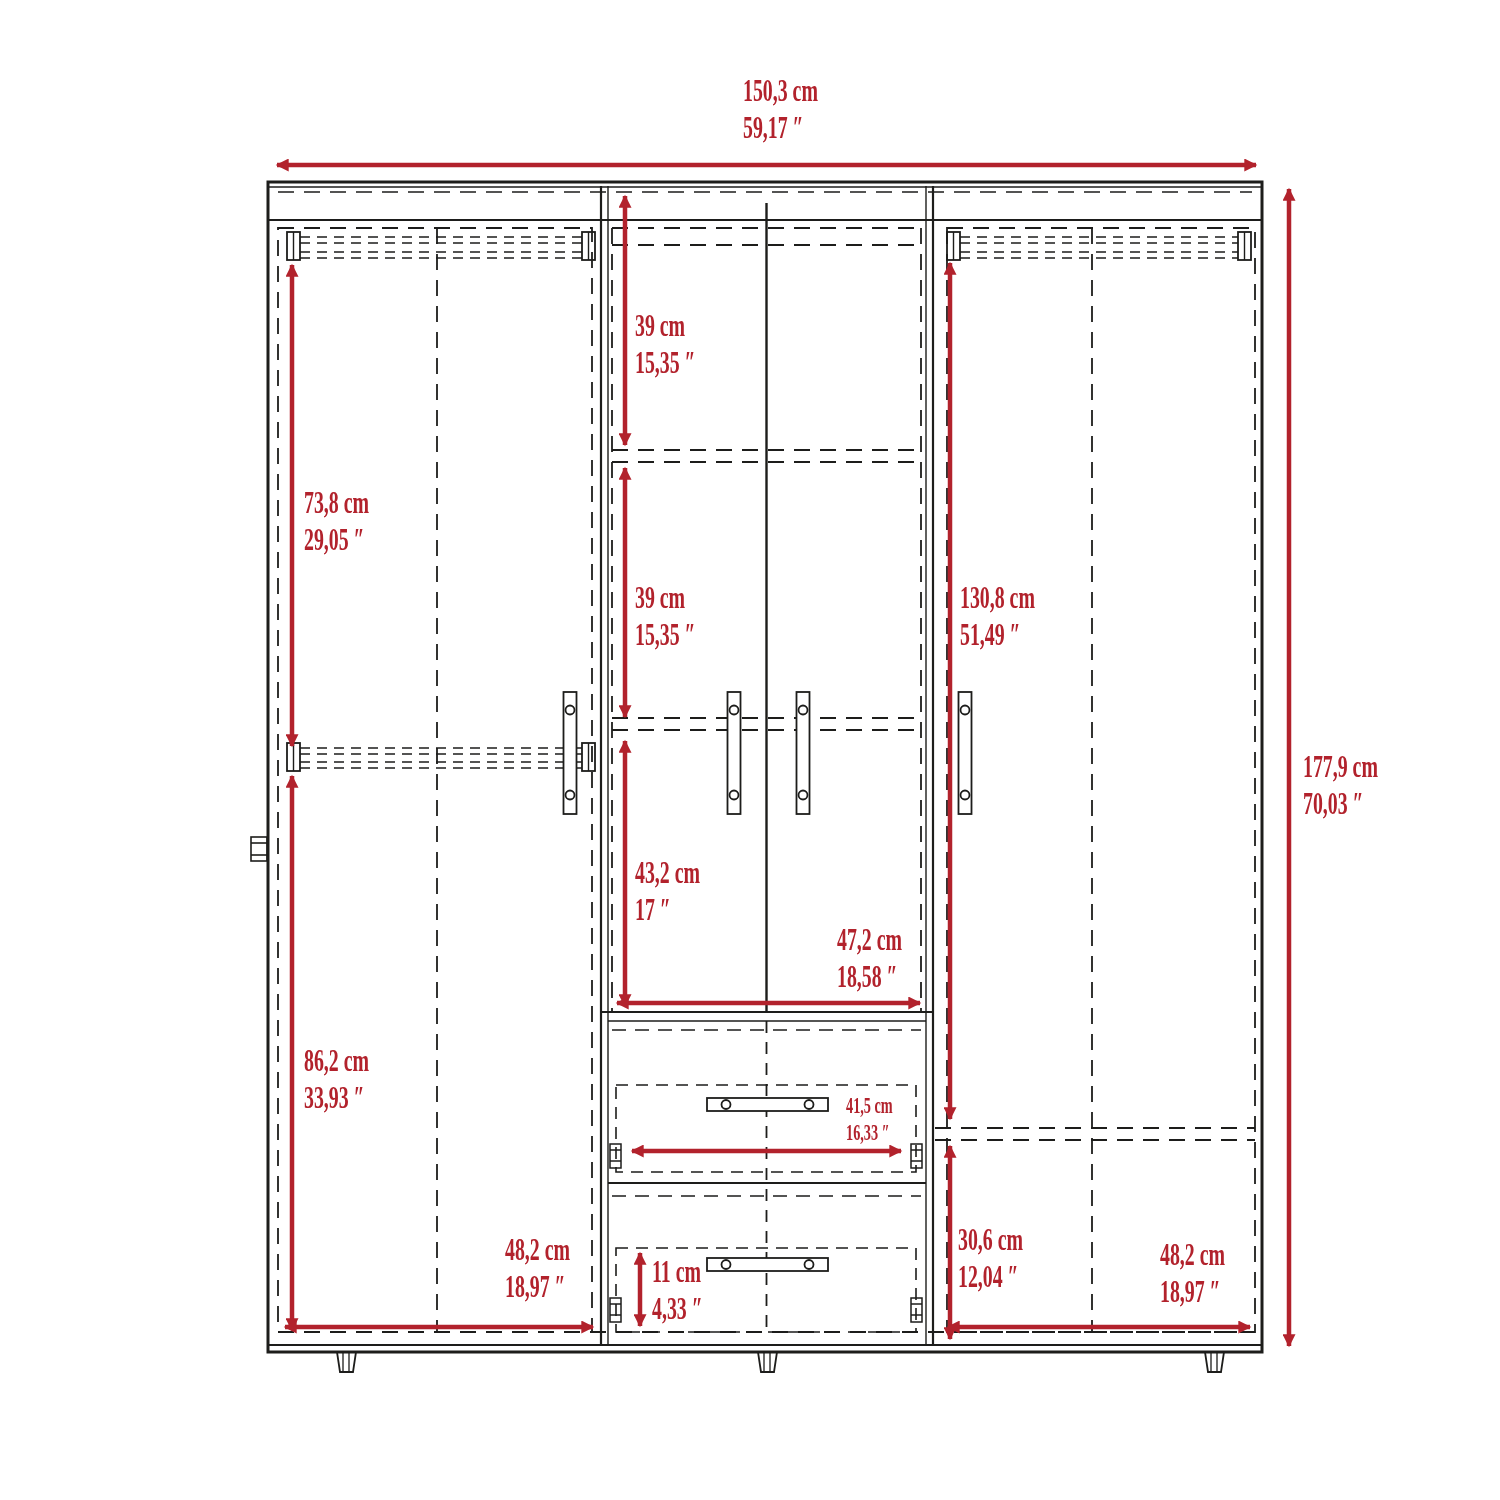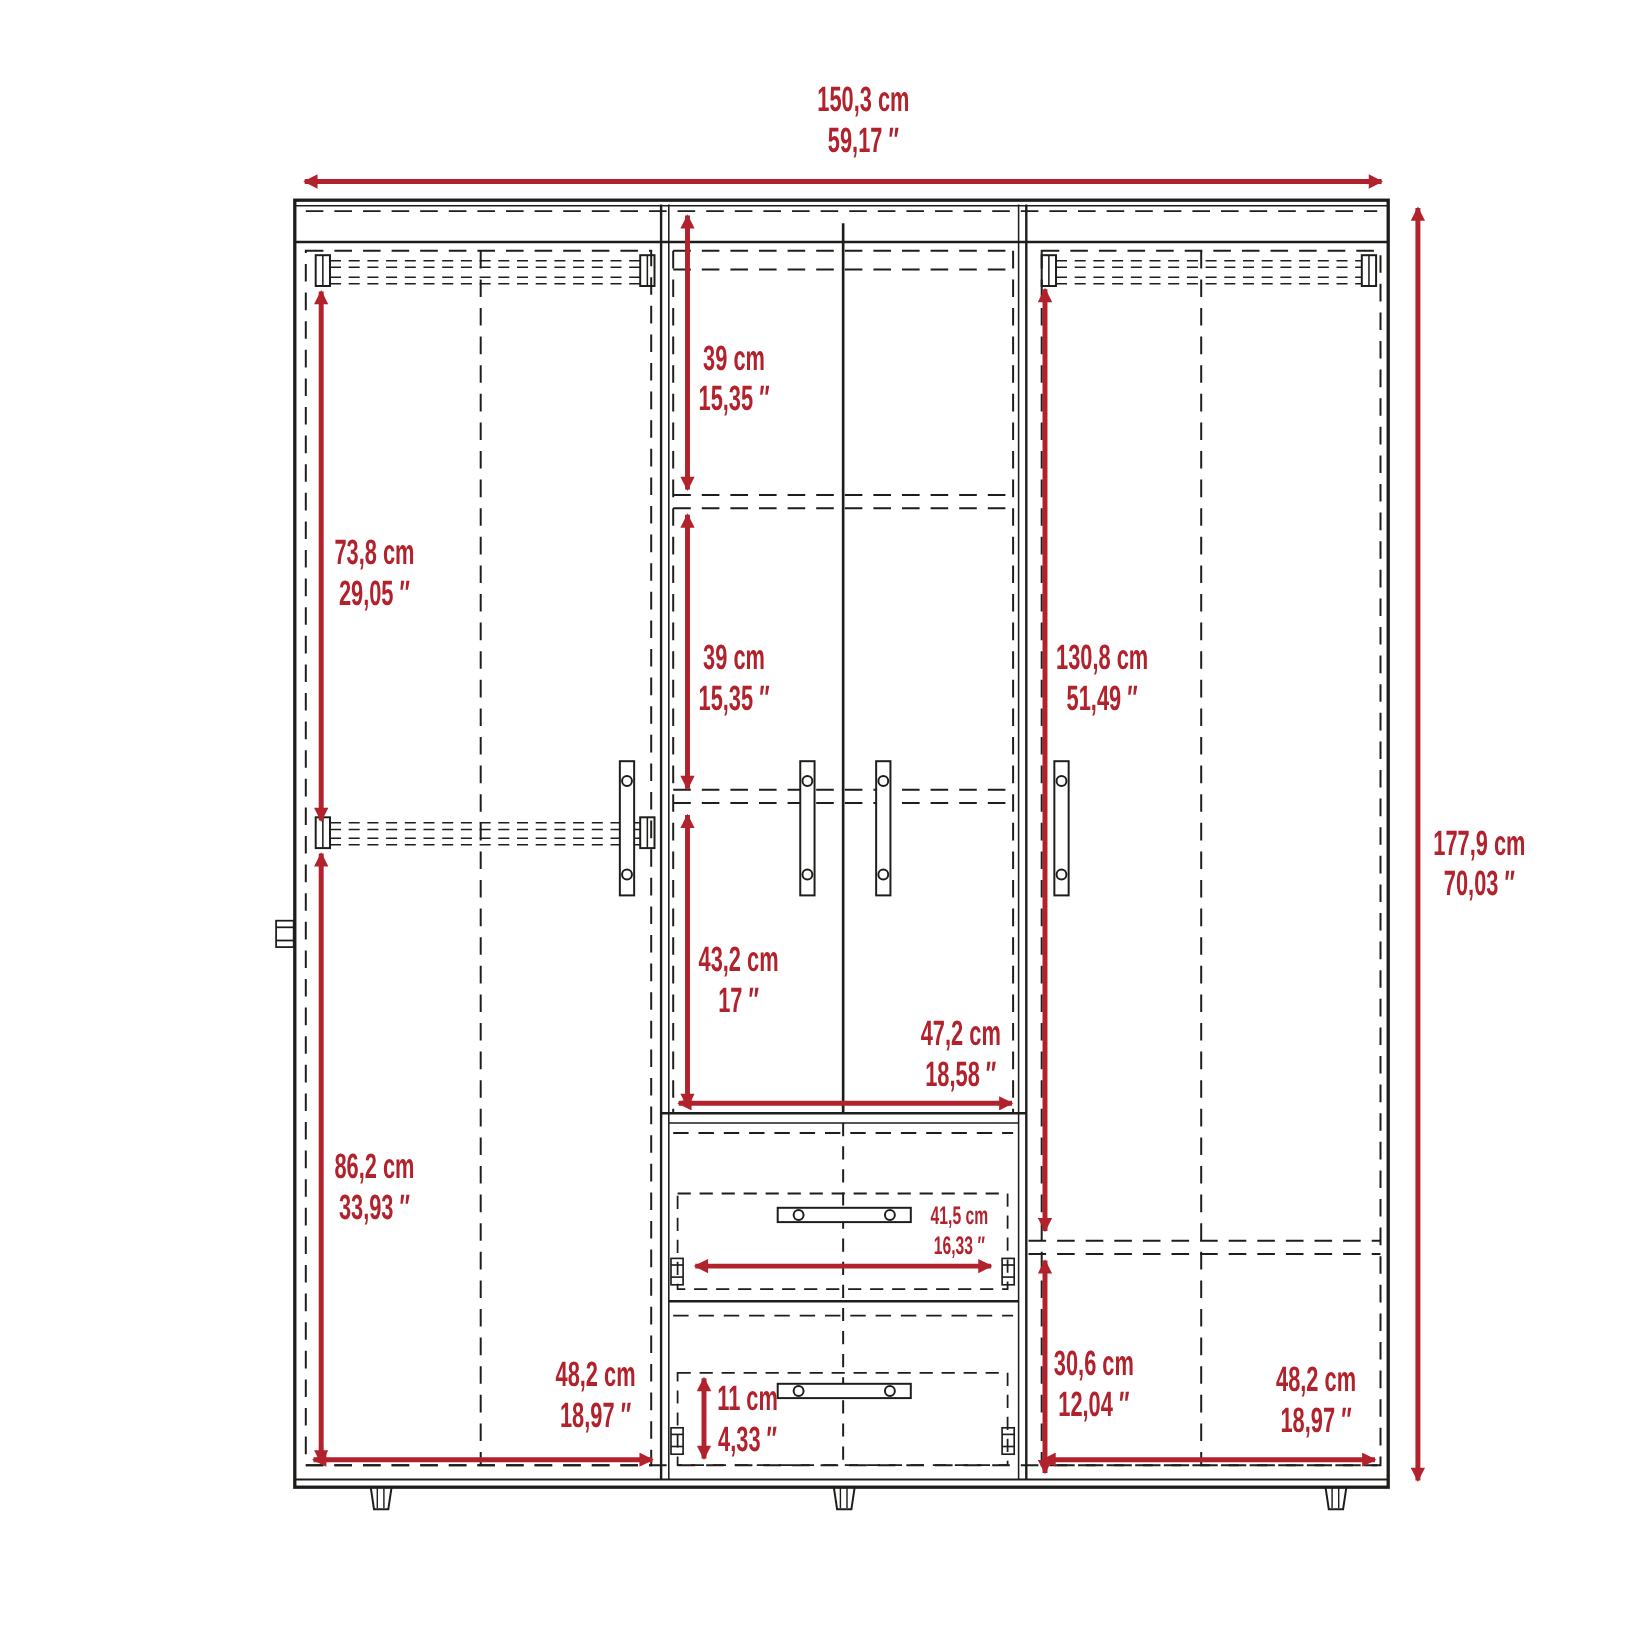--- a/index.html
+++ b/index.html
@@ -1,22 +1,21 @@
 <!DOCTYPE html>
 <html><head>
 <meta charset="utf-8">
 <style>
   html,body{margin:0;padding:0;background:#ffffff;}
   .stage{
     position:relative;
     width:1500px;height:1500px;
     background:#ffffff;
     overflow:hidden;
-    font-family:Liberation Sans, sans-serif;
-    text-align:center;
+    font-family:Liberation Serif, serif;
   }
   .stage svg{position:absolute;left:0;top:0;}
   .dim{
     position:absolute;
     color:#b2222c;
     font-weight:700;
     font-size:32px;
     line-height:37px;
     white-space:nowrap;
     transform:scaleX(0.62);

